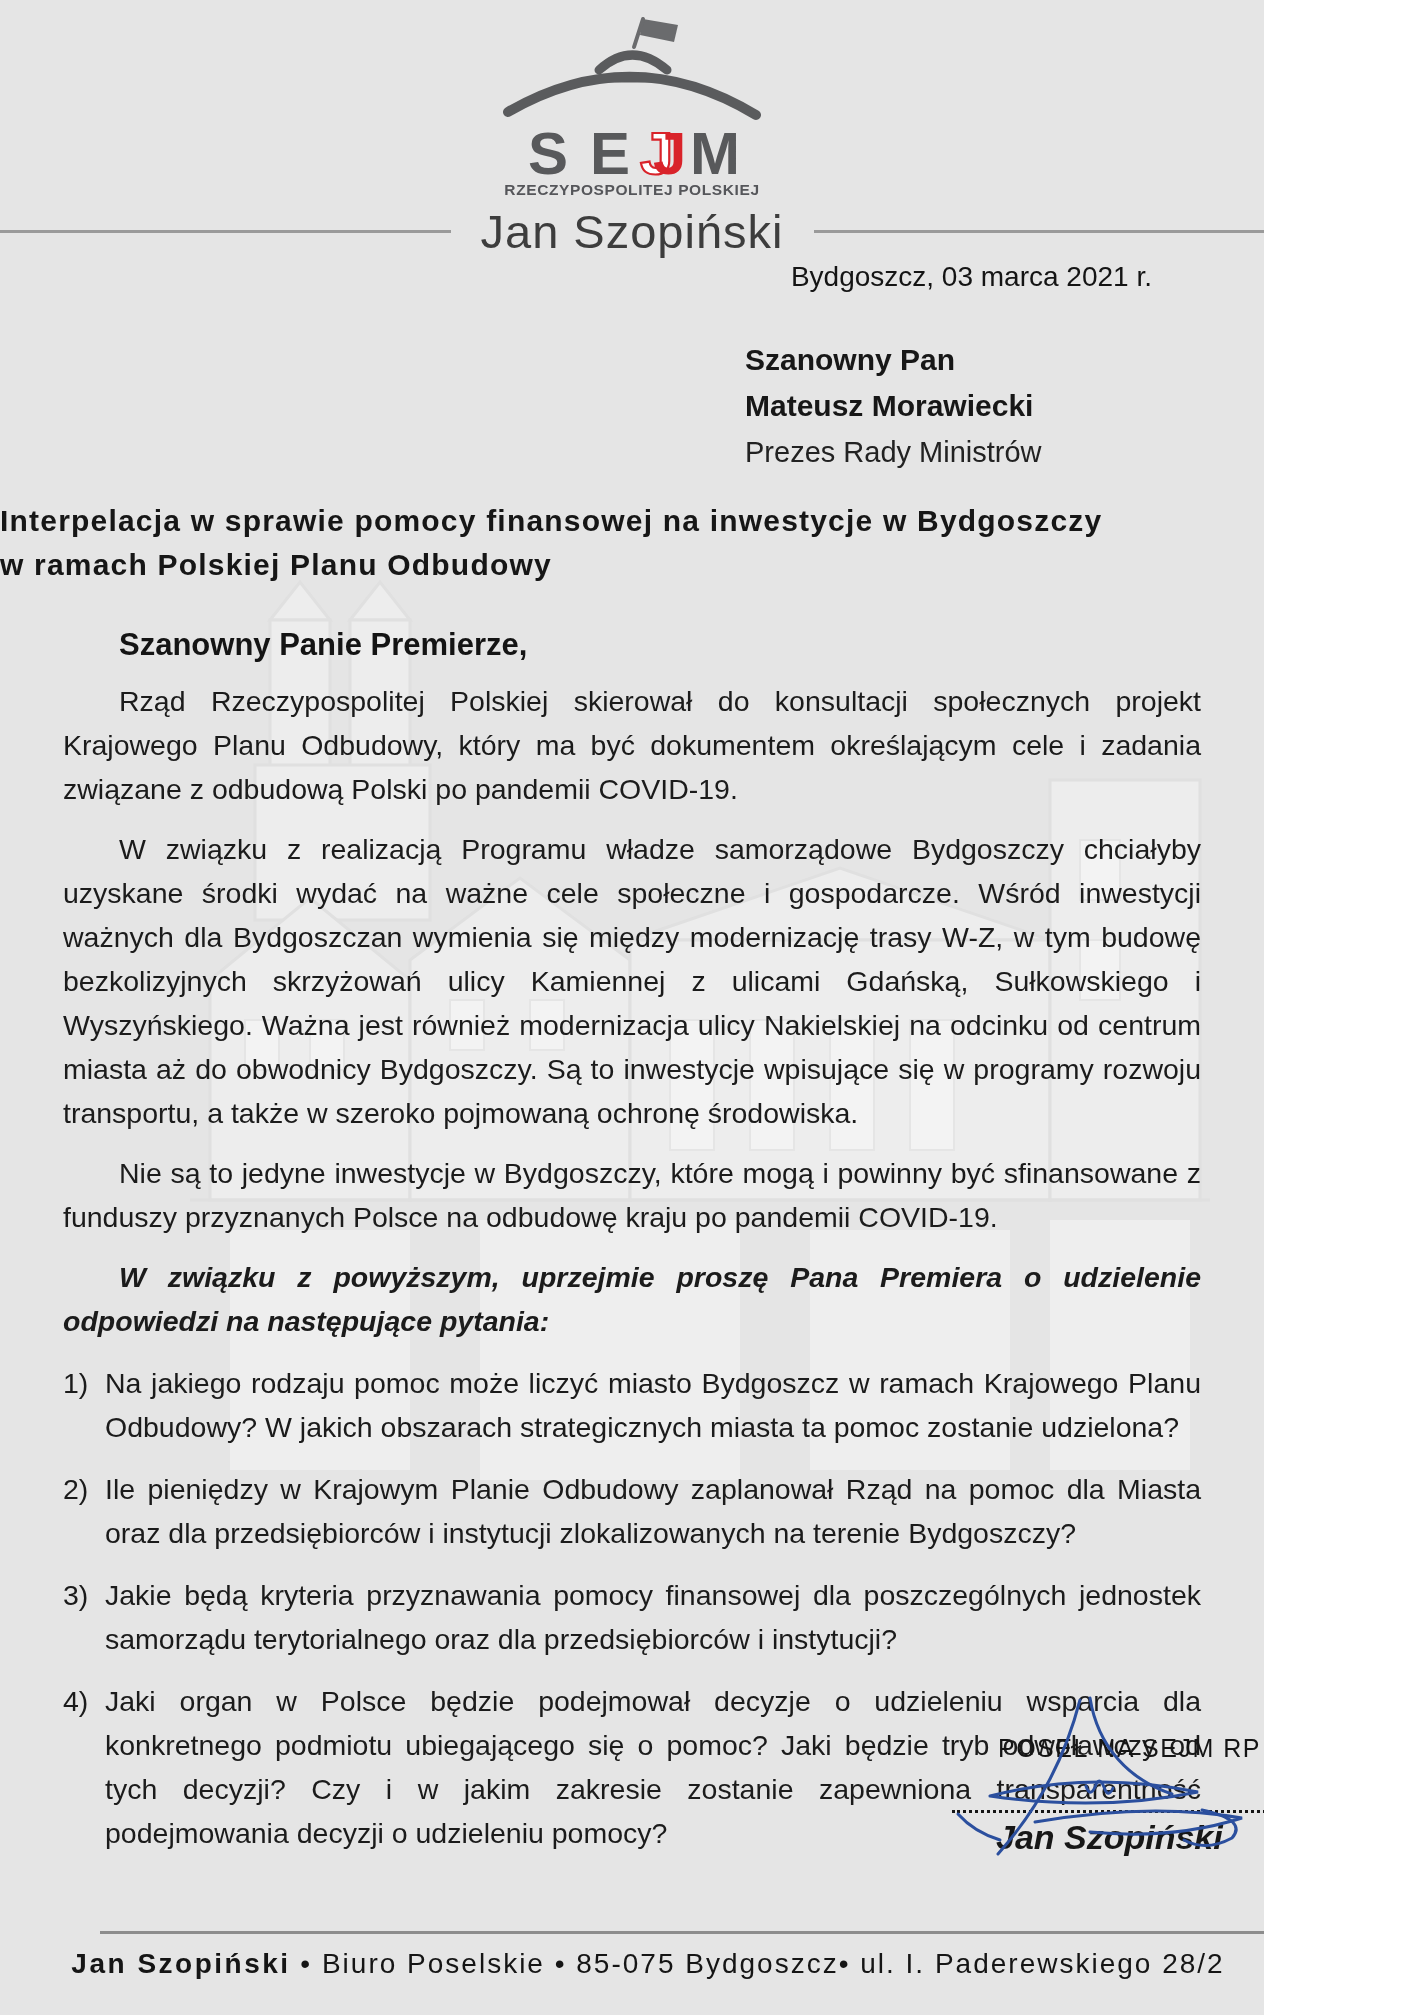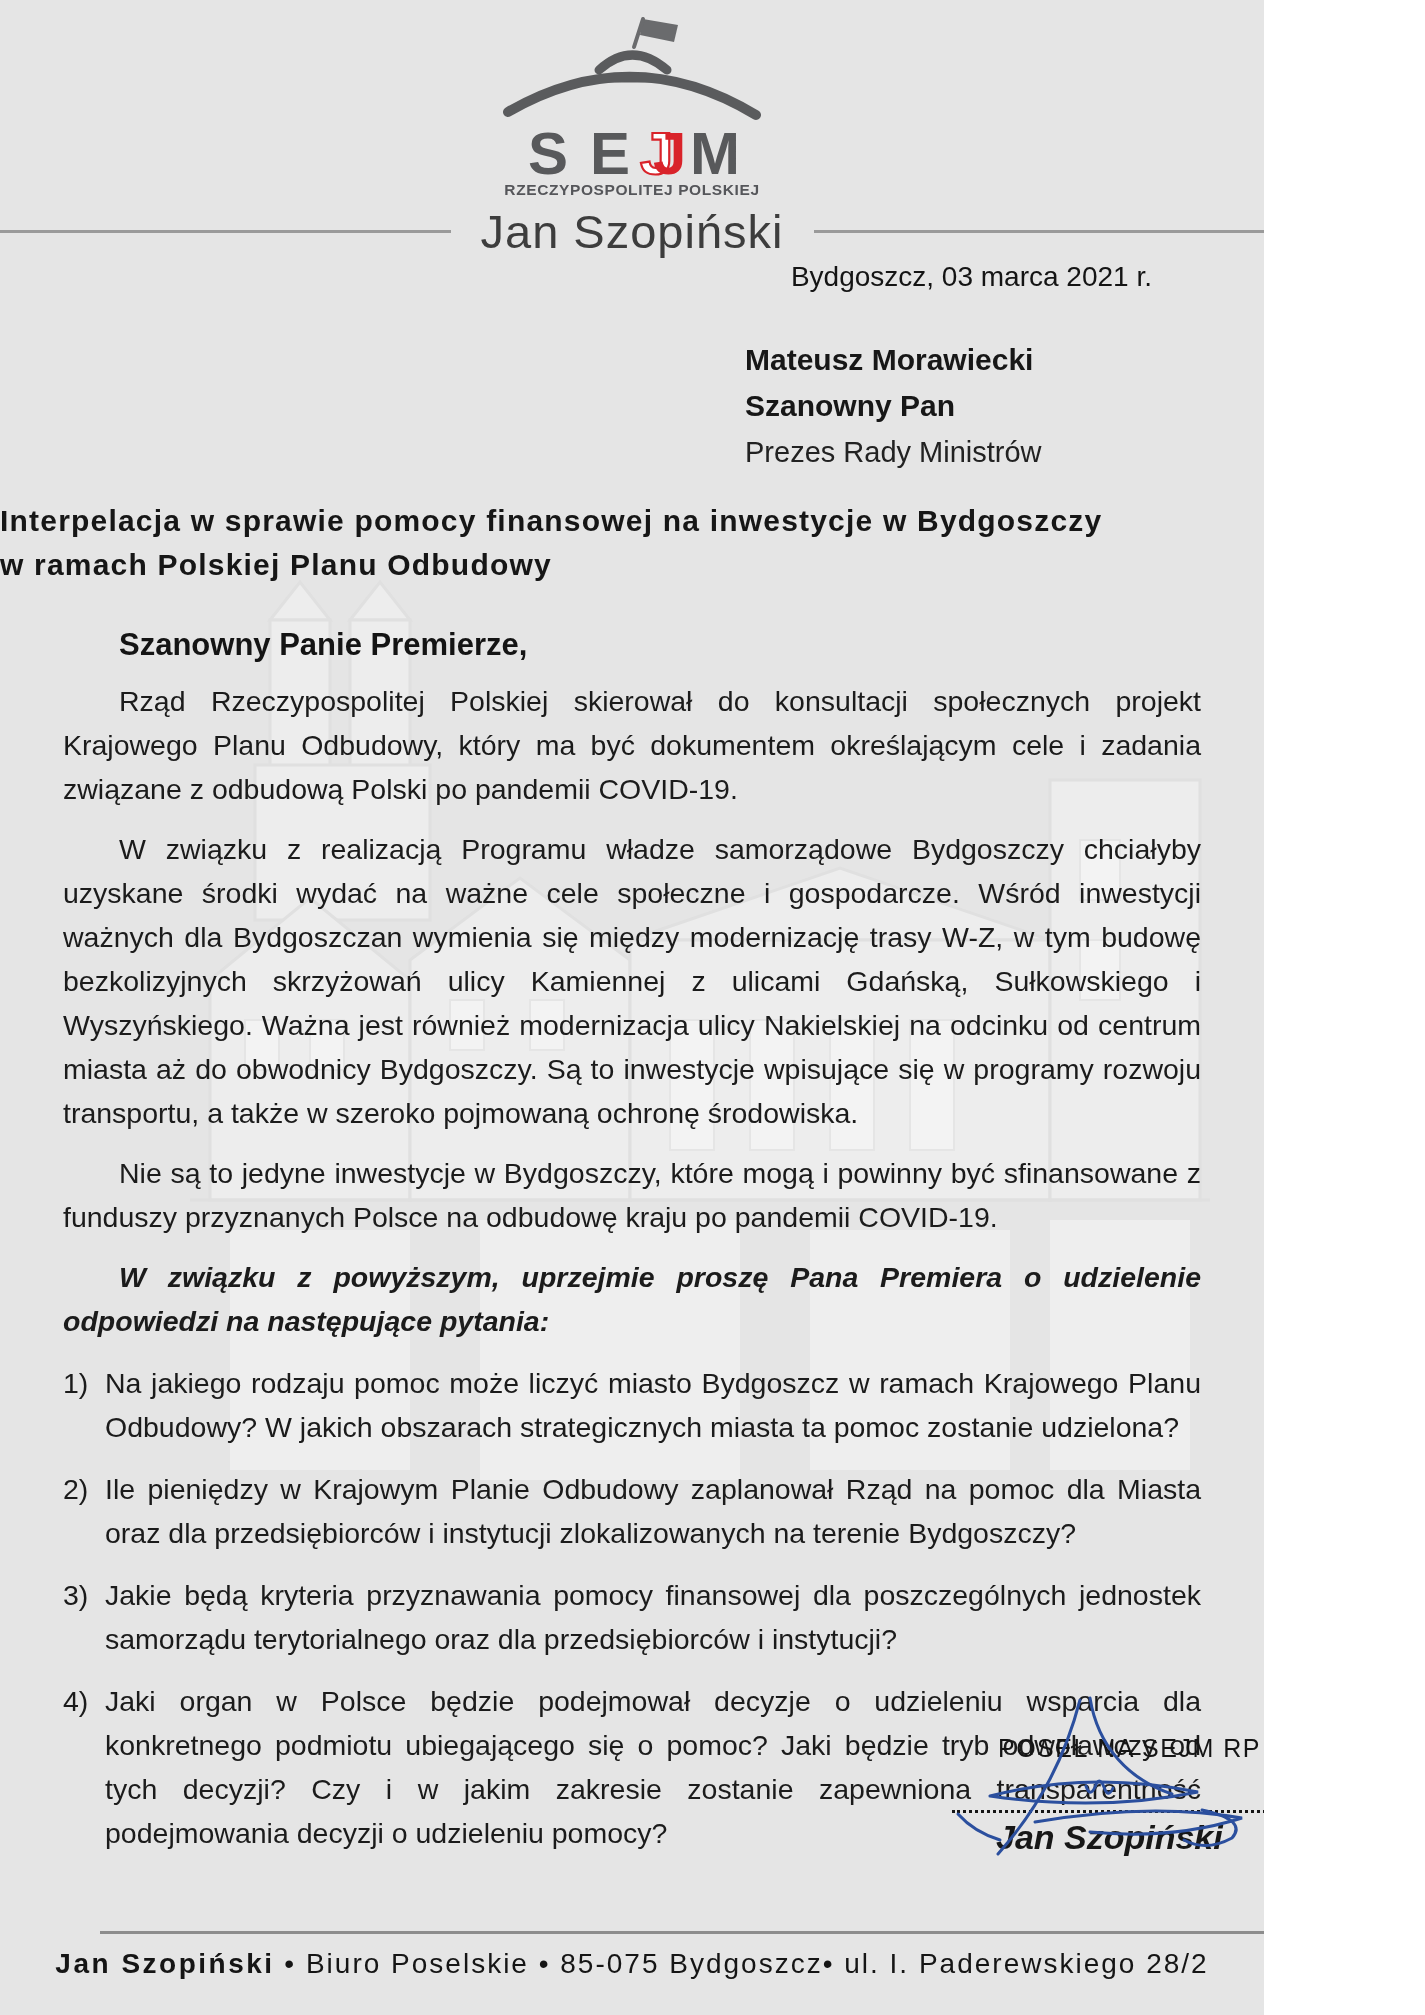--- a/index.html
+++ b/index.html
@@ -43,21 +43,21 @@
 
   
   .sig-block{position:absolute;left:940px;top:1692px;width:350px;height:210px;z-index:2;}
   .sig-role{position:absolute;left:58px;top:42px;font-size:25px;letter-spacing:1.5px;color:#141414;white-space:nowrap;}
   .sig-dots{position:absolute;left:12px;top:118px;width:314px;height:0;border-top:3.5px dotted #151515;}
   .sig-name{position:absolute;left:56px;top:126px;font-size:34px;font-weight:700;font-style:italic;color:#171717;white-space:nowrap;}
   .sig-svg{position:absolute;left:0;top:0;width:350px;height:210px;}
 
   
   .footer-rule{position:absolute;left:100px;top:1931px;width:1228px;height:3px;background:#8d8d8d;z-index:2;}
-  .footer-text{position:absolute;left:0;top:1948px;width:100%;text-align:center;font-size:28px;letter-spacing:2px;color:#151515;z-index:2;white-space:nowrap;}
+  .footer-text{position:absolute;left:0;top:1948px;width:100%;text-align:center;font-size:28px;letter-spacing:2px;color:#151515;z-index:2;white-space:nowrap;padding-left:16px;}
   .footer-text .f-name{font-weight:700;letter-spacing:2.5px;}
 </style>
 </head>
 <body>
 
 <div class="page">
 
   <svg class="watermark" viewBox="0 0 1100 920" aria-hidden="true">
     <g stroke="#dcdcdc" stroke-width="3" fill="#f4f4f4">
       <path d="M120,40 L150,2 L180,40 Z"></path>
@@ -120,22 +120,22 @@
 
     <div class="header-row">
       <div class="rule"></div>
       <div class="author">Jan Szopiński</div>
       <div class="rule"></div>
     </div>
 
     <div class="dateline">Bydgoszcz, 03 marca 2021 r.</div>
 
     <div class="recipient">
+      <div class="r-bold">Szanowny Pan</div>
       <div class="r-bold">Mateusz Morawiecki</div>
-      <div class="r-bold">Szanowny Pan</div>
       <div class="r-title">Prezes Rady Ministrów</div>
     </div>
 
     <div class="subject">
       <div>Interpelacja w sprawie pomocy finansowej na inwestycje w Bydgoszczy</div>
       <div>w ramach Polskiej Planu Odbudowy</div>
     </div>
 
     <div class="body-col">
       <div class="salutation">Szanowny Panie Premierze,</div>

